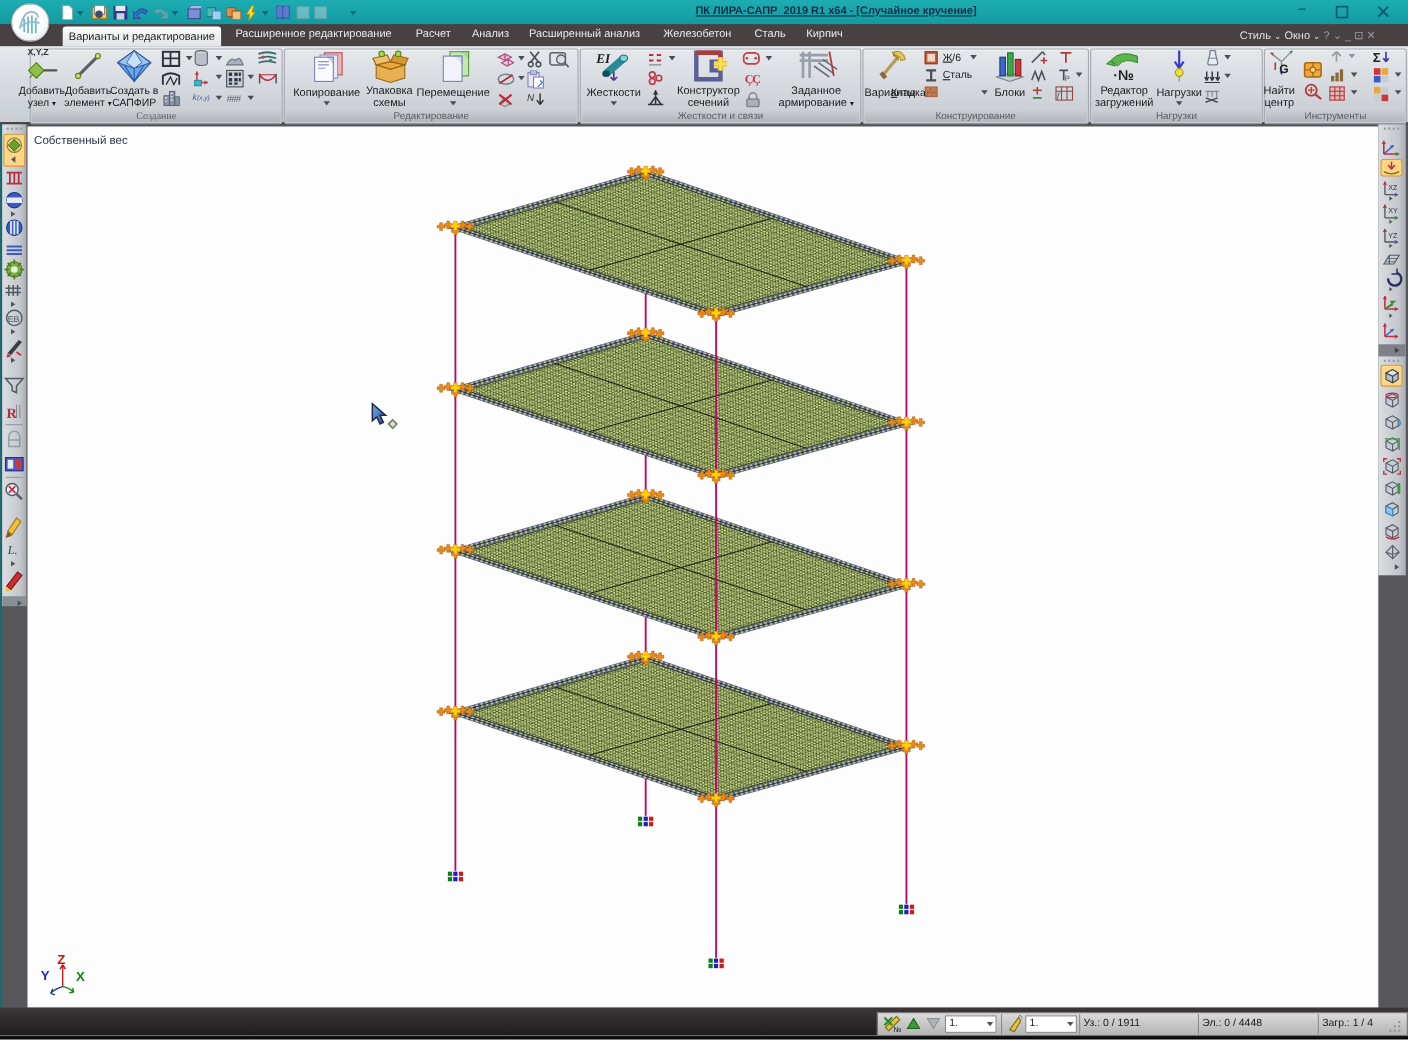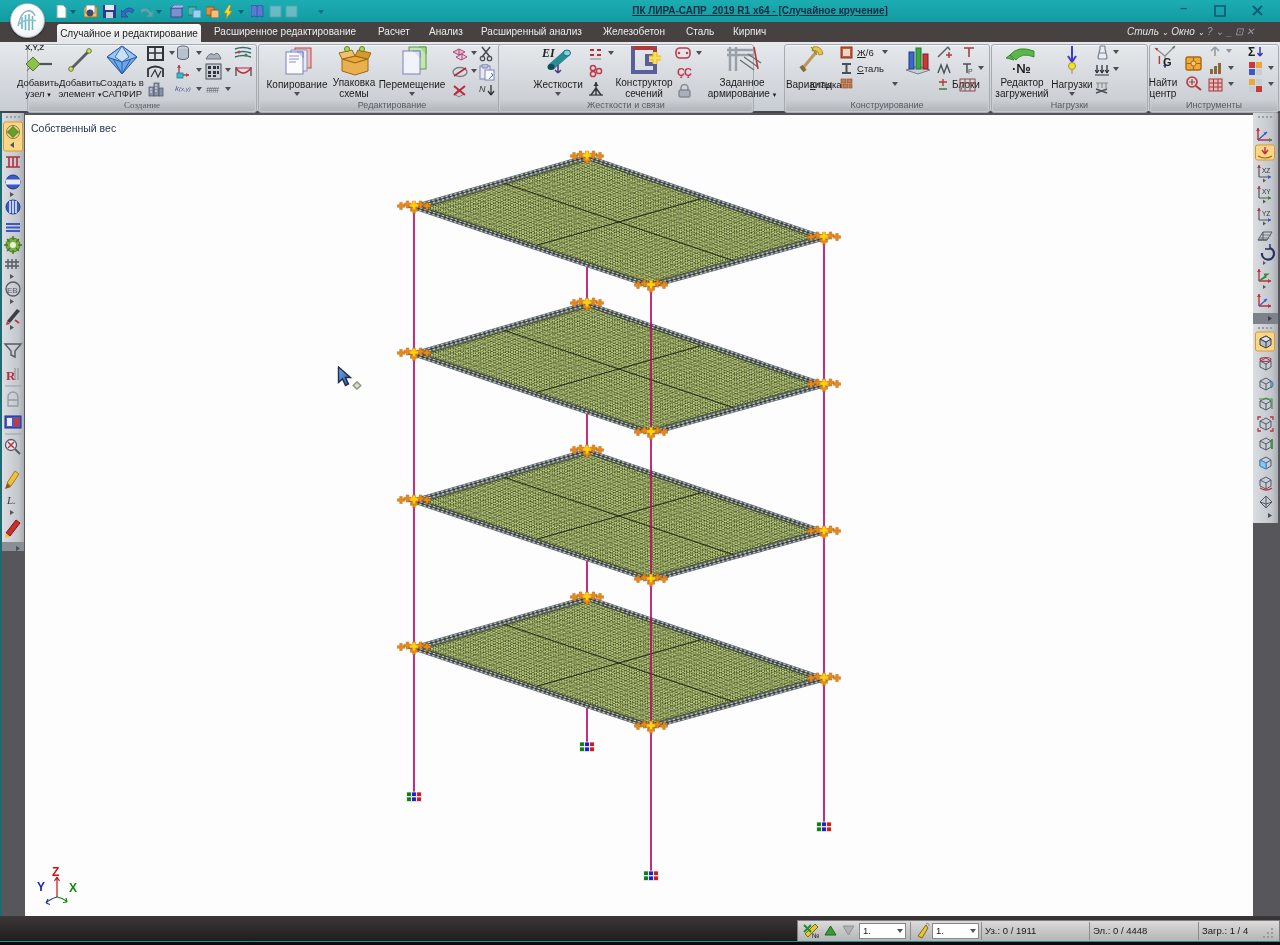--- a/index.html
+++ b/index.html
@@ -114,29 +114,29 @@
 <div class="abs" style="left:0;top:42px;width:2px;height:899px;background:#1d6b70;"></div>
 <div class="abs" id="logo">
 <svg width="33" height="33" viewBox="0 0 33 33">
       <g stroke="#7fc3cd" fill="none" stroke-width="1.6">
         <path d="M7,22 Q10,8 16,7 Q22,6 24,12" stroke="#9bb6c0"></path>
         <path d="M11,25 V13 M14.5,26 V11 M18,26.5 V10 M21.5,26 V12" stroke="#6fb7c3"></path>
         <path d="M8,20 Q16,14 25,17" stroke="#86c5cf"></path>
       </g>
     </svg>
 </div>
-<div class="abs" id="activetab">Случайное и редактирование</div>
+<div class="abs" id="activetab">Варианты и редактирование</div>
 <div class="abs tab" style="left:214px;">Расширенное редактирование</div>
 <div class="abs tab" style="left:378px;">Расчет</div>
 <div class="abs tab" style="left:429px;">Анализ</div>
 <div class="abs tab" style="left:481px;">Расширенный анализ</div>
 <div class="abs tab" style="left:603px;">Железобетон</div>
 <div class="abs tab" style="left:686px;">Сталь</div>
 <div class="abs tab" style="left:733px;">Кирпич</div>
-<div class="abs tab" style="left:1127px;color:#e2e2e2;font-style:italic;">Стиль <span style="font-size:8px">⌄</span> Окно <span style="font-size:8px">⌄</span> <span style="color:#9a9aa6">? ⌄ _ ⊡ ✕</span></div>
+<div class="abs tab" style="left:1127px;color:#e2e2e2;">Стиль <span style="font-size:8px">⌄</span> Окно <span style="font-size:8px">⌄</span> <span style="color:#9a9aa6">? ⌄ _ ⊡ ✕</span></div>
 
 <div class="abs" id="ribbon"></div>
 
 <div class="group" style="left:27px;width:228px;font-family:Liberation Serif, serif;">
     <div class="glabel">Создание</div>
   </div>
 <div class="abs" style="left:25px;top:43px;font-size:8px;font-weight:bold;color:#333;">X,Y,Z</div>
 <svg class="abs mi" style="left:24px;top:55px" width="30" height="19">
     <path d="M3,9 H28" stroke="#555" stroke-width="2.2"></path>
     <path d="M9,9 l-6,7" stroke="#777" stroke-width="1.1"></path>
@@ -274,21 +274,21 @@
 <div class="abs" style="left:479px;top:84px;font-size:9px;color:#333;font-style:italic;">N</div>
 <svg class="abs mi" style="left:487px;top:84px" width="10" height="14">
     <path d="M4,1 V11 M4,11 l-3,-4 M4,11 l3,-4" stroke="#333" stroke-width="1.3"></path>
   </svg>
 <svg class="abs mi" style="left:499px;top:46px" width="19" height="16">
     <rect x="1" y="2" width="14" height="11" rx="2" fill="none" stroke="#5a6068" stroke-width="1.4"></rect>
     <circle cx="11" cy="8" r="4" fill="#d8dce4" stroke="#5a6068" stroke-width="1.2"></circle>
     <path d="M14,11 l4,4" stroke="#5a6068" stroke-width="1.6"></path>
   </svg>
 
-<div class="group" style="left:498px;width:254px;">
+<div class="group" style="left:527px;width:254px;">
     <div class="glabel">Жесткости и связи</div>
   </div>
 <svg class="abs mi" style="left:541px;top:45px" width="34" height="30">
     <text x="1" y="12" font-size="12" font-weight="bold" font-style="italic" fill="#222" font-family="Liberation Serif">EI</text>
     <path d="M10,22 L26,8" stroke="#2a8a96" stroke-width="7"></path>
     <ellipse cx="26" cy="8" rx="3.5" ry="3" fill="#7fd4de" stroke="#1a6a74"></ellipse>
     <ellipse cx="10" cy="22" rx="3.5" ry="3" fill="#0e4e58"></ellipse>
     <path d="M17,20 v8 M17,28 l-3,-3 M17,28 l3,-3" stroke="#5a3a8a" stroke-width="1.6"></path>
   </svg>
 <div class="cap" style="left:558px;top:80px;">Жесткости</div>
@@ -319,21 +319,21 @@
     <path d="M22,14 h12 M28,8 v12" stroke="#f0c020" stroke-width="5"></path>
     <path d="M22,14 h12 M28,8 v12" stroke="#f8e060" stroke-width="2.5"></path>
   </svg>
 <div class="cap" style="left:644px;top:78px;">Конструктор<br>сечений</div>
 <svg class="abs mi" style="left:675px;top:46px" width="17" height="14">
     <rect x="1" y="2" width="14" height="10" rx="4" fill="none" stroke="#c03a4a" stroke-width="1.6"></rect>
     <circle cx="4" cy="7" r="1.2" fill="#c03a4a"></circle>
     <circle cx="12" cy="7" r="1.2" fill="#c03a4a"></circle>
   </svg>
 <div class="drop" style="left:696px;top:51px;"></div>
-<div class="abs" style="left:677px;top:66px;font-size:11px;color:#c03a4a;font-weight:bold;letter-spacing:-1px;">ÇÇ</div>
+<div class="abs" style="left:677px;top:66px;font-size:11px;color:#c03a4a;font-weight:bold;letter-spacing:-1px;font-family:Liberation Serif, serif;">ÇÇ</div>
 <svg class="abs mi" style="left:678px;top:83px" width="13" height="15">
     <path d="M3,7 V5 a3.5,3.5 0 0 1 7,0 V7" fill="none" stroke="#8a8f98" stroke-width="1.6"></path>
     <rect x="1" y="7" width="11" height="7" rx="1" fill="#aab0ba" stroke="#6a7078"></rect>
   </svg>
 <svg class="abs mi" style="left:724px;top:44px" width="38" height="30">
     <g stroke="#9aa0aa" stroke-width="2.5">
       <path d="M3,6 h26"></path>
       <path d="M3,11 h26"></path>
       <path d="M6,3 v24"></path>
       <path d="M12,3 v24"></path>
@@ -377,21 +377,21 @@
     </g>
   </svg>
 <div class="abs" style="left:810px;top:79px;font-size:9.5px;color:#222;"><u>К</u>ладка</div>
 <div class="drop" style="left:892px;top:82px;"></div>
 <svg class="abs mi" style="left:903px;top:44px" width="30" height="32">
     <path d="M3,26 L15,30 L27,26 L15,22 z" fill="#c8ccd4" stroke="#7a8088"></path>
     <rect x="6" y="8" width="5" height="17" fill="#3a6ac8" stroke="#1a3a88"></rect>
     <rect x="13" y="4" width="5" height="21" fill="#3aa84a" stroke="#1a7828"></rect>
     <rect x="20" y="10" width="5" height="15" fill="#c83a3a" stroke="#881a1a"></rect>
   </svg>
-<div class="cap" style="left:918px;top:80px;margin-left:48px;">Блоки</div>
+<div class="cap" style="left:918px;top:80px;">Блоки</div>
 <svg class="abs mi" style="left:936px;top:45px" width="17" height="15">
     <path d="M2,12 L12,2 M12,2 l2,3" stroke="#5a6068" stroke-width="1.5"></path>
     <path d="M10,10 h6 M13,7 v6" stroke="#b03a3a" stroke-width="1.5"></path>
   </svg>
 <svg class="abs mi" style="left:936px;top:61px" width="17" height="15">
     <path d="M2,12 L5,4 L8,12 L11,4 L14,12" fill="none" stroke="#4a5058" stroke-width="1.4"></path>
   </svg>
 <svg class="abs mi" style="left:936px;top:78px" width="17" height="15">
     <path d="M3,4 h8 M7,1 v7" stroke="#b03a3a" stroke-width="1.4"></path>
     <path d="M3,11 h8" stroke="#3a8a3a" stroke-width="1.6"></path>

